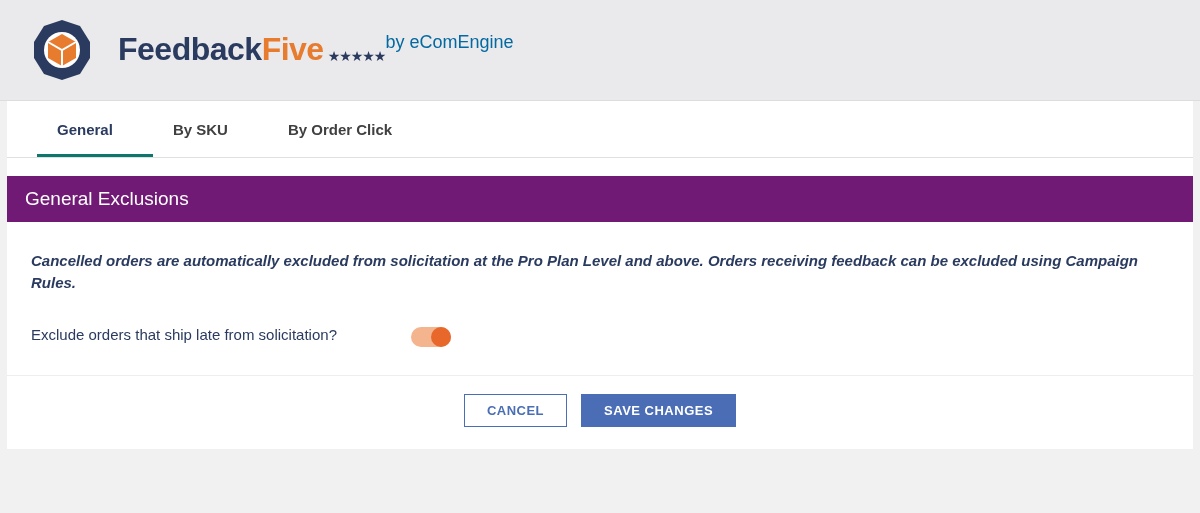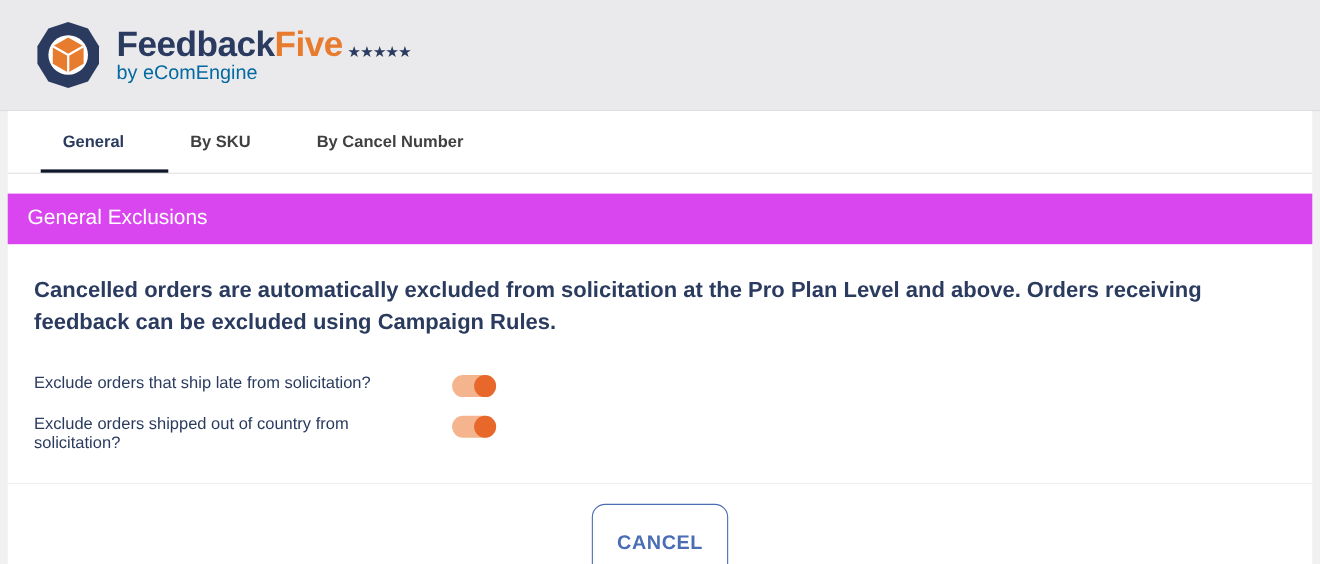--- a/index.html
+++ b/index.html
@@ -17,22 +17,22 @@
       display: flex;
       align-items: center;
       gap: 12px;
     }
     .logo-icon {
       width: 64px;
       height: 64px;
     }
     .logo-text-wrap {
       display: flex;
-      flex-direction: column;
       line-height: 1.05;
+      margin-left: 12px;
     }
     .logo-title {
       font-size: 32px;
       font-weight: 700;
       color: #2a3b5f;
       letter-spacing: -0.5px;
     }
     .logo-title .five {
       color: #e77b2e;
     }
@@ -59,35 +59,36 @@
     .tab {
       padding: 20px 40px 16px 20px;
       font-size: 15px;
       font-weight: 700;
       color: #404040;
       cursor: pointer;
       border-bottom: 3px solid transparent;
     }
     .tab.active {
       color: #2a3b5f;
-      border-bottom: 3px solid #0f172a;
+      border-bottom: 3px solid #0f766e;
     }
     .panel-header {
-      background: #d946ef;
+      background: #701a75;
       color: #fff;
       font-size: 19px;
       font-weight: 400;
       padding: 12px 18px;
       margin-top: 18px;
     }
     .panel-body {
       padding: 28px 24px 12px;
     }
     .info-text {
-      font-size: 20px;
+      font-size: 15px;
+      font-style: italic;
       font-weight: 700;
       color: #2a3b5f;
       line-height: 1.45;
       margin-bottom: 16px;
     }
     .info-text a {
       color: #3d7ecb;
       text-decoration: none;
     }
     .settings {
@@ -124,25 +125,25 @@
       top: 0;
     }
     .footer {
       border-top: 1px solid #eee;
       padding: 18px 0 22px;
       display: flex;
       justify-content: center;
       gap: 14px;
     }
     .btn {
-      font-size: 18px;
+      font-size: 13px;
       font-weight: 700;
       letter-spacing: 0.5px;
-      padding: 24px 22px;
-      border-radius: 12px;
+      padding: 8px 22px;
+      border-radius: 0;
       cursor: pointer;
       text-transform: uppercase;
     }
     .btn-cancel {
       background: #fff;
       border: 1.5px solid #4a6db5;
       color: #4a6db5;
     }
     .btn-save {
       background: #4a6db5;
@@ -173,40 +174,35 @@
       </div>
       <span class="logo-sub">by eComEngine</span>
     </div>
   </div>
 </div>
 
 <div class="content-area">
   <div class="tabs">
     <div class="tab active">General</div>
     <div class="tab">By SKU</div>
-    <div class="tab">By Cancel Number</div>
+    <div class="tab">By Order Click</div>
   </div>
 
   <div class="panel-header">General Exclusions</div>
 
   <div class="panel-body">
     <p class="info-text">Cancelled orders are automatically excluded from solicitation at the Pro Plan Level and above. Orders receiving feedback can be excluded using Campaign Rules.</p>
 
     <div class="settings">
       <div class="setting-row">
         <span class="setting-label">Exclude orders that ship late from solicitation?</span>
         <div class="toggle">
           <div class="knob"></div>
         </div>
       </div>
-      <div class="setting-row">
-        <span class="setting-label">Exclude orders shipped out of country from solicitation?</span>
-        <div class="toggle">
-          <div class="knob"></div>
-        </div>
-      </div>
     </div>
   </div>
 
   <div class="footer">
     <button class="btn btn-cancel">Cancel</button>
+    <button class="btn btn-save">Save Changes</button>
   </div>
 </div>
 
 </body></html>

